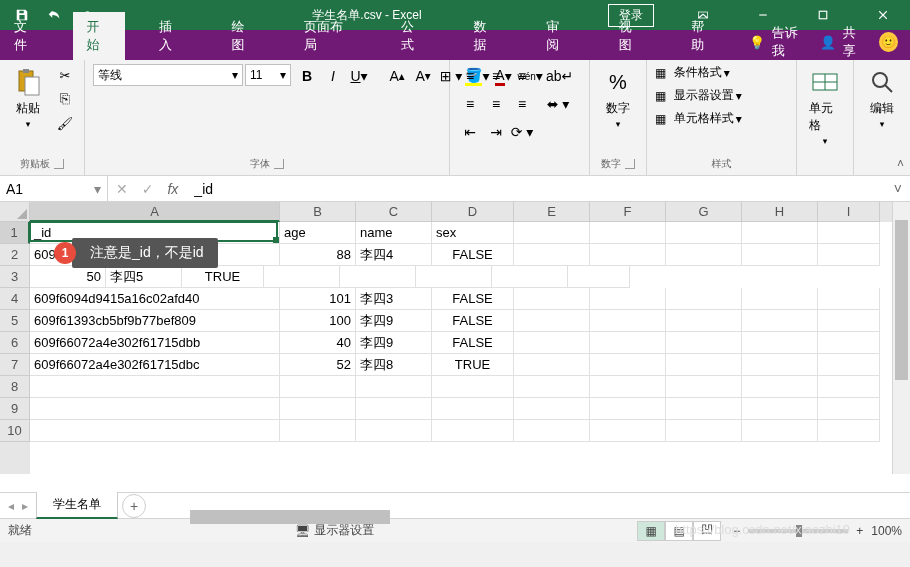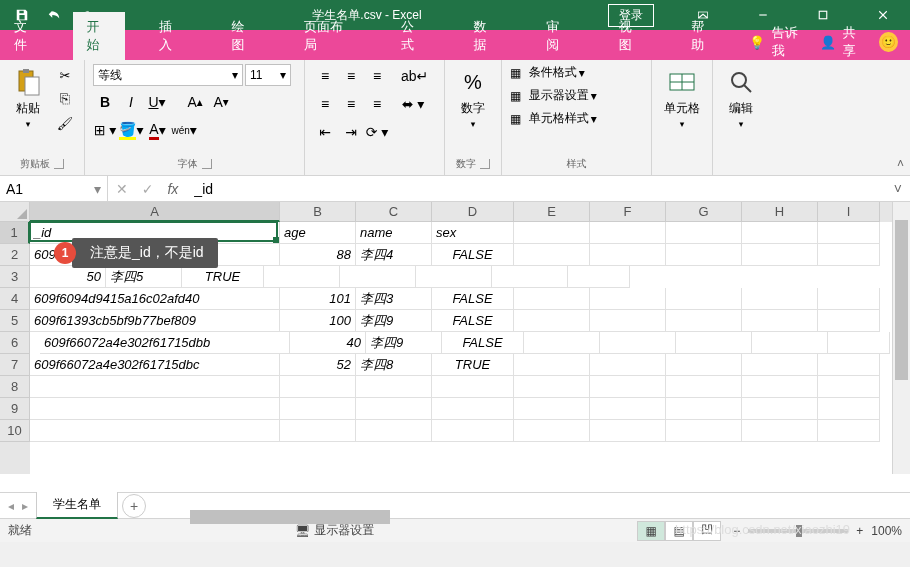--- a/index.html
+++ b/index.html
@@ -10,21 +10,21 @@
 .qat { display: flex; align-items: center; gap: 4px; padding: 0 8px; }
 .qat-btn { width: 28px; height: 24px; display: flex; align-items: center; justify-content: center; cursor: pointer; }
 .qat-btn svg { width: 14px; height: 14px; fill: #fff; }
 .title-text { flex: 1; text-align: center; }
 .win-controls { display: flex; align-items: center; gap: 14px; padding-right: 4px; }
 .win-btn { width: 46px; height: 30px; display: flex; align-items: center; justify-content: center; cursor: pointer; }
 .login-btn { border: 1px solid #fff; padding: 2px 10px; font-size: 12px; margin-right: 12px; cursor: pointer; }
 .win-btn svg { width: 12px; height: 12px; stroke: #fff; fill: none; stroke-width: 1.5; }
 
 
-.ribbon-tabs { background: #ec4899; height: 30px; display: flex; align-items: flex-end; color: #fff; font-size: 13px; gap: 20px; }
+.ribbon-tabs { background: #701a75; height: 30px; display: flex; align-items: flex-end; color: #fff; font-size: 13px; gap: 20px; }
 .tab { padding: 6px 14px; cursor: pointer; }
 .tab.active { background: #f3f3f3; color: #217346; }
 .ribbon-right { margin-left: auto; display: flex; align-items: center; padding-right: 12px; gap: 14px; }
 .tell-me { display: flex; align-items: center; gap: 6px; cursor: pointer; }
 .smiley { width: 20px; height: 20px; border-radius: 50%; background: #ffc83d; display: flex; align-items: center; justify-content: center; font-size: 12px; }
 
 
 .ribbon { background: #f3f3f3; height: 116px; border-bottom: 1px solid #d4d4d4; display: flex; position: relative; }
 .rgroup { border-right: 1px solid #d4d4d4; padding: 4px 8px 2px; display: flex; flex-direction: column; }
 .rgroup-body { flex: 1; display: flex; align-items: flex-start; gap: 6px; }
@@ -54,21 +54,21 @@
 
 .grid-area { position: relative; background: #fff; height: 290px; font-size: 13px; }
 .select-all-corner { position: absolute; left: 0; top: 0; width: 30px; height: 20px; background: #e6e6e6; border-right: 1px solid #ccc; border-bottom: 1px solid #ccc; cursor: pointer; }
 .select-all-corner::after { content: ''; position: absolute; right: 2px; bottom: 2px; border: 5px solid transparent; border-right-color: #b0b0b0; border-bottom-color: #b0b0b0; }
 .col-headers { position: absolute; left: 30px; top: 0; right: 18px; height: 20px; display: flex; background: #e6e6e6; }
 .col-h { border-right: 1px solid #ccc; border-bottom: 1px solid #ccc; display: flex; align-items: center; justify-content: center; color: #555; cursor: pointer; }
 .col-h.sel { background: #d2d2d2; border-bottom: 2px solid #217346; }
 .row-headers { position: absolute; left: 0; top: 20px; width: 30px; bottom: 18px; background: #e6e6e6; }
 .row-h { height: 22px; border-right: 1px solid #ccc; border-bottom: 1px solid #ccc; display: flex; align-items: center; justify-content: center; color: #555; cursor: pointer; }
 .row-h.sel { background: #d2d2d2; border-right: 2px solid #217346; }
-.cells { position: absolute; left: 30px; top: 20px; right: 18px; bottom: 18px; font-style: italic; }
+.cells { position: absolute; left: 30px; top: 20px; right: 18px; bottom: 18px; }
 .row { display: flex; height: 22px; }
 .cell { border-right: 1px solid #e0e0e0; border-bottom: 1px solid #e0e0e0; padding: 0 4px; display: flex; align-items: center; overflow: hidden; white-space: nowrap; }
 .cell.num { justify-content: flex-end; }
 .cell.center { justify-content: center; }
 .active-cell-border { position: absolute; border: 2px solid #217346; pointer-events: none; }
 .active-cell-border::after { content: ''; position: absolute; right: -3px; bottom: -3px; width: 6px; height: 6px; background: #217346; }
 .vscroll { position: absolute; right: 0; top: 0; width: 18px; bottom: 18px; background: #f0f0f0; border-left: 1px solid #d4d4d4; }
 .vscroll .thumb { position: absolute; left: 2px; right: 2px; top: 18px; height: 160px; background: #c0c0c0; cursor: pointer; }
 
 
@@ -186,21 +186,21 @@
         <div class="small-btn">🖌</div>
       </div>
     </div>
     <div class="rgroup-label">
         <span>剪贴板</span>
         <span class="dialog-launcher"></span>
       </div>
   </div>
 
   <div class="rgroup" style="min-width:220px">
-    <div class="rgroup-body" style="flex-direction:column;gap:4px">
+    <div class="rgroup-body" style="flex-direction:row;gap:4px">
       <div class="hrow">
         <div class="font-select" style="width:150px">
             <span>等线</span>
             <span>▾</span>
           </div>
         <div class="font-select" style="width:46px">
             <span>11</span>
             <span>▾</span>
           </div>
       </div>
@@ -407,21 +407,21 @@
         <div class="cell num" style="width: 76px;">100</div>
         <div class="cell" style="width: 76px;">李四9</div>
         <div class="cell center" style="width: 82px;">FALSE</div>
         <div class="cell" style="width: 76px;"></div>
         <div class="cell" style="width: 76px;"></div>
         <div class="cell" style="width: 76px;"></div>
         <div class="cell" style="width: 76px;"></div>
         <div class="cell" style="width: 62px;"></div>
       </div>
       <div class="row">
-        <div class="cell" style="width: 250px; margin-left: 10px;">609f66072a4e302f61715dbb</div>
+        <div class="cell" style="width: 250px;">609f66072a4e302f61715dbb</div>
         <div class="cell num" style="width: 76px;">40</div>
         <div class="cell" style="width: 76px;">李四9</div>
         <div class="cell center" style="width: 82px;">FALSE</div>
         <div class="cell" style="width: 76px;"></div>
         <div class="cell" style="width: 76px;"></div>
         <div class="cell" style="width: 76px;"></div>
         <div class="cell" style="width: 76px;"></div>
         <div class="cell" style="width: 62px;"></div>
       </div>
       <div class="row">

